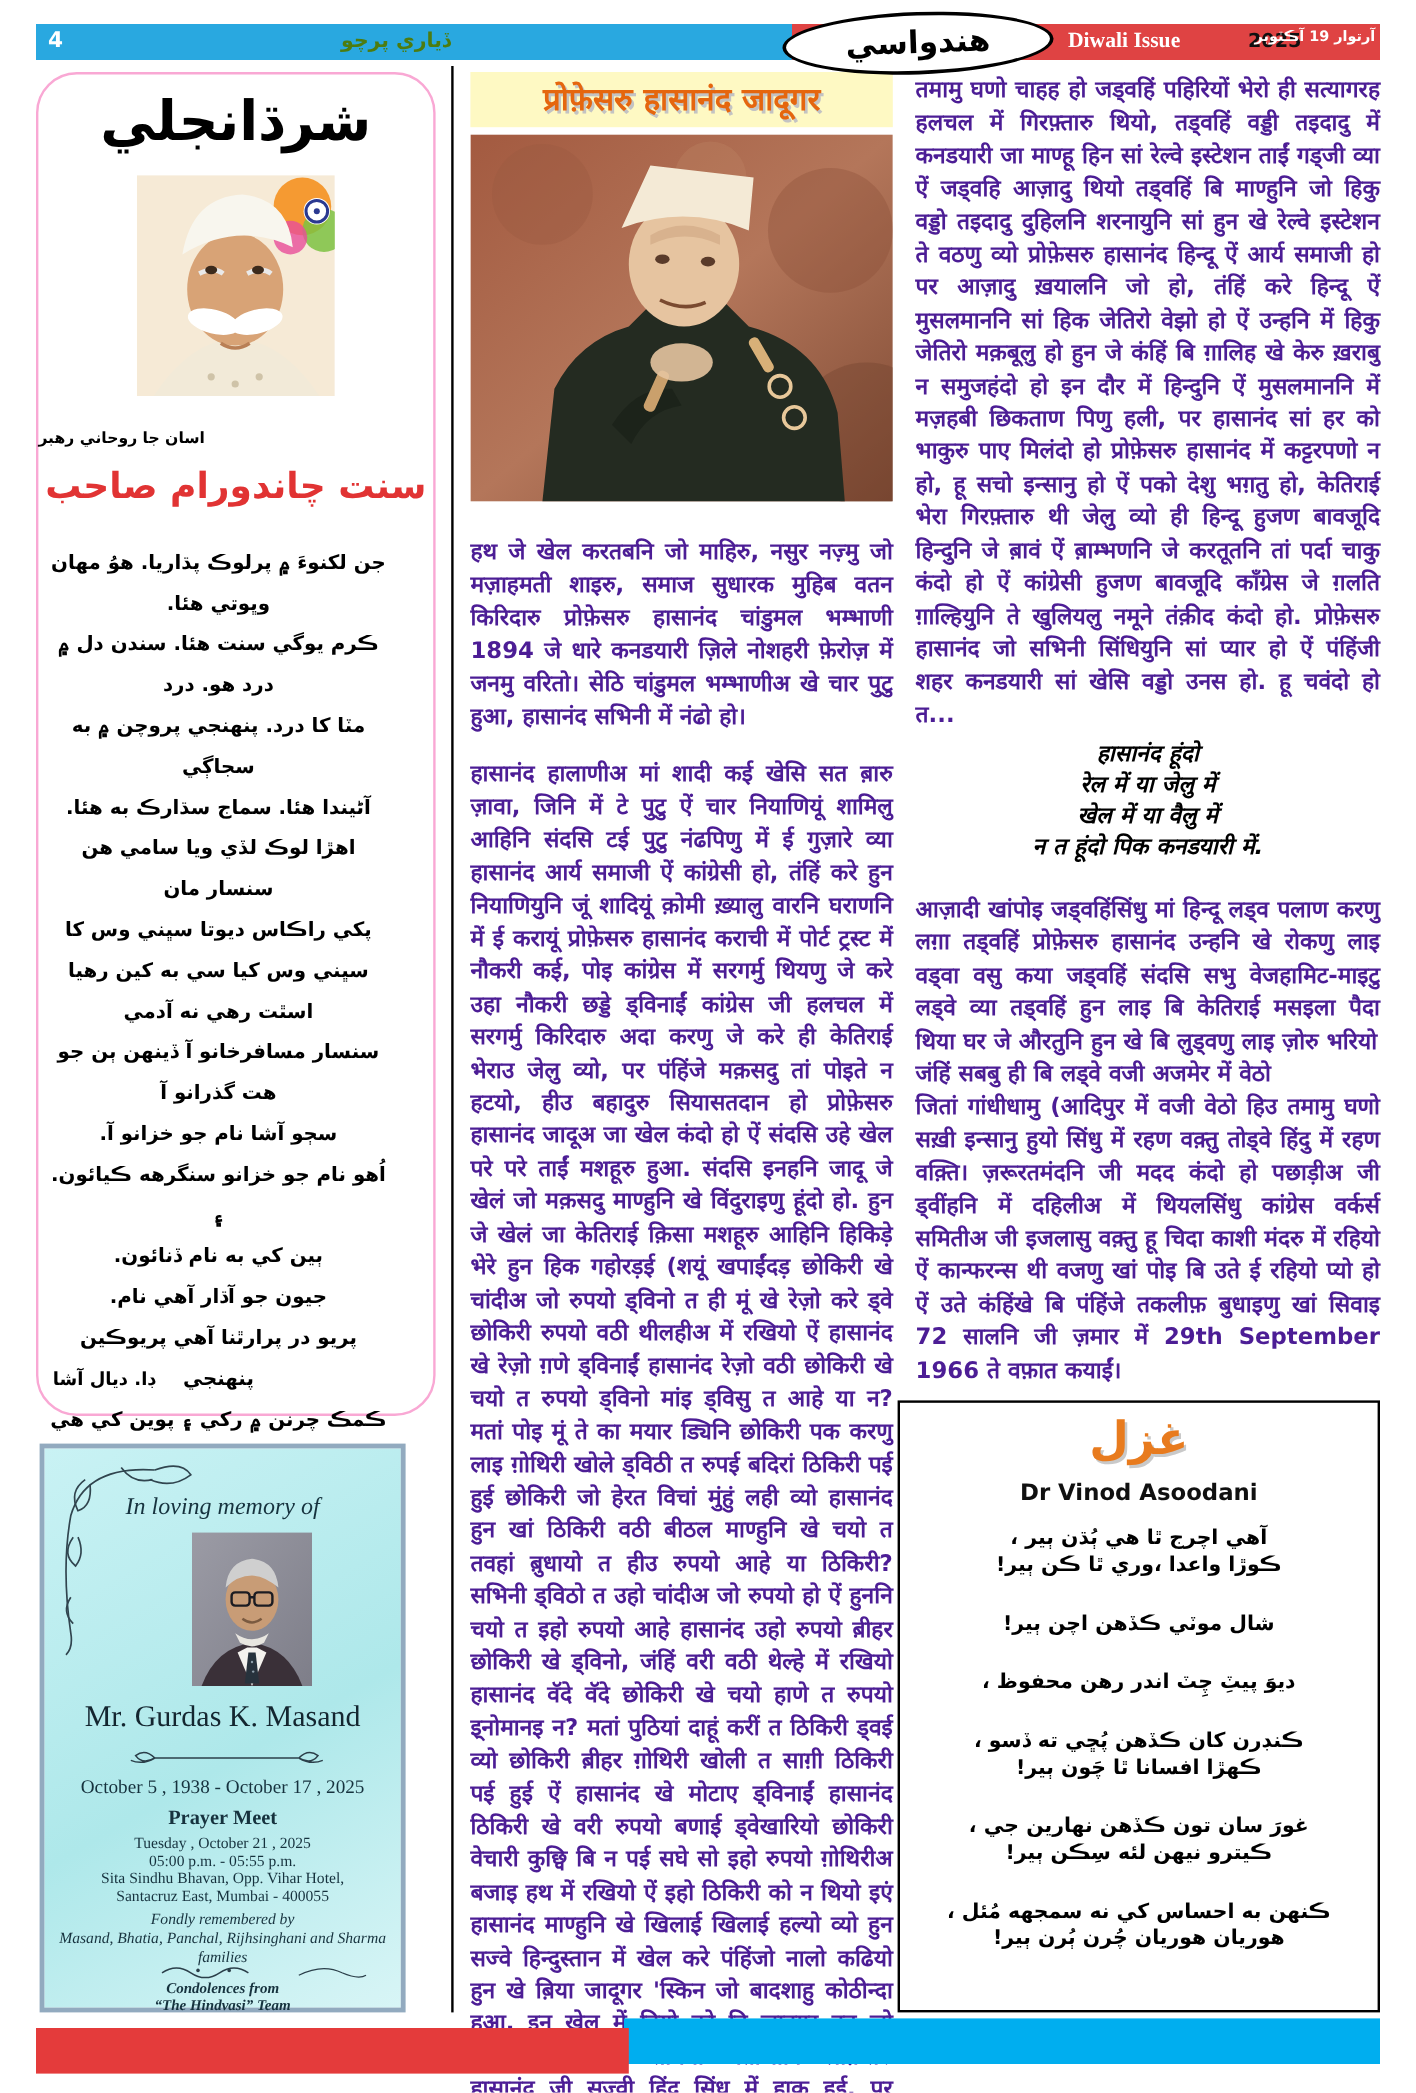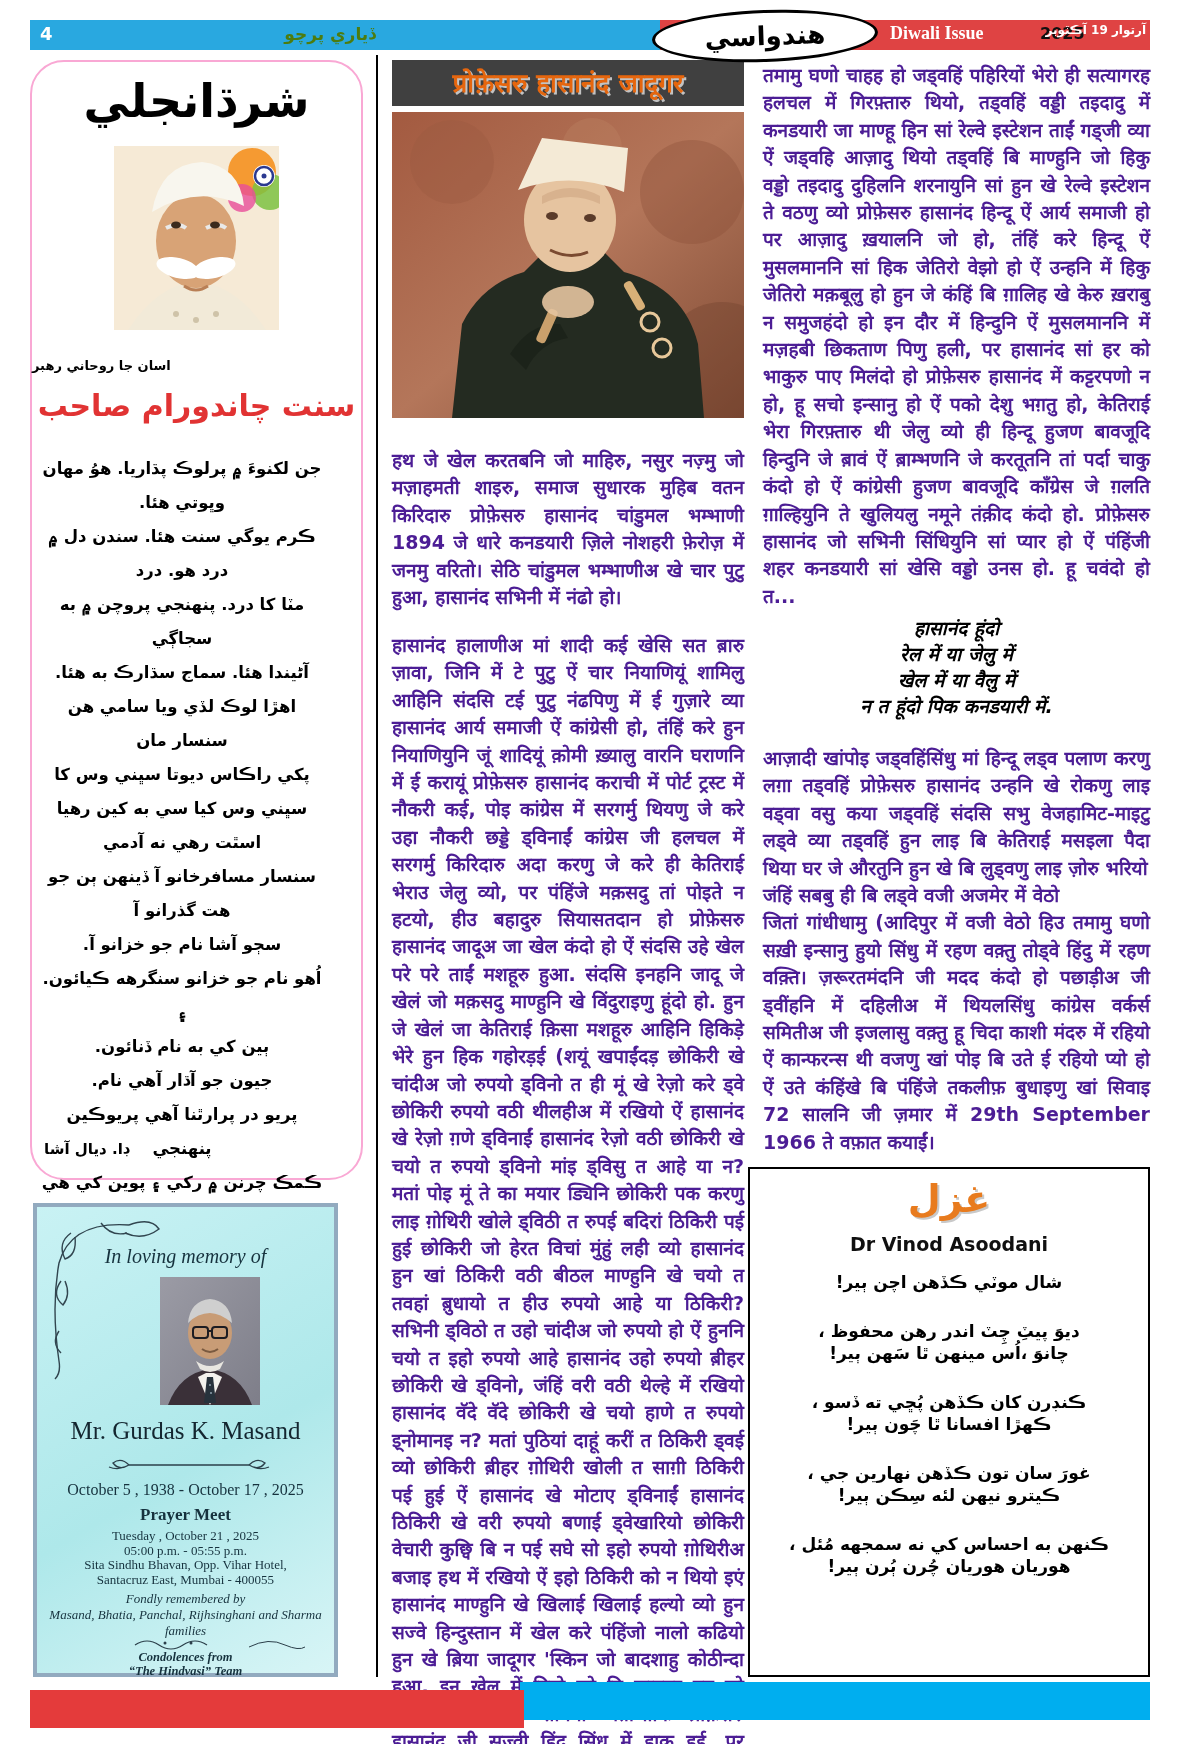--- a/index.html
+++ b/index.html
@@ -47,21 +47,21 @@
   .card-dates{left:0;top:274px;width:100%;text-align:center;font-size:16px;}
   .card-prayer{left:0;top:298px;width:100%;text-align:center;font-size:17px;font-weight:bold;}
   .card-details{left:0;top:322px;width:100%;text-align:center;font-size:13px;line-height:14.5px;}
   .card-remembered{left:0;top:384px;width:100%;text-align:center;font-size:13px;
     font-style:italic;line-height:16px;}
   .card-squiggle{left:92px;top:430px;}
   .card-condolences{left:0;top:444px;width:100%;text-align:center;font-size:12.5px;
     font-style:italic;font-weight:bold;line-height:13.5px;}
   
   .col2{left:392px;top:60px;width:352px;}
-  .headline{left:0;top:0;width:352px;background:#404040;text-align:center;padding:4px 0 6px 0;
+  .headline{left:0;top:0;width:352px;background:#fef9c3;text-align:center;padding:4px 0 6px 0;
     font-size:26px;font-weight:bold;color:#e5660e;text-shadow:2px 2px 0 #c3c3c3;
     white-space:nowrap;}
   .col2-photo{left:0;top:52px;width:352px;height:306px;}
   .devnag{font-size:19px;font-weight:600;line-height:27.4px;text-align:justify;color:#4c1d95;
     white-space:pre-line;}
   .col2-p1{left:0;top:387px;width:352px;}
   .col2-p2{left:0;top:572px;width:352px;}
   .col3-p1{left:763px;top:62px;width:387px;}
   .poem{left:763px;top:615px;width:387px;text-align:center;font-size:19px;font-weight:bold;
     font-style:italic;line-height:26px;}
@@ -270,25 +270,28 @@
   </div>
   <div class="abs col3-p2 devnag">आज़ादी खांपोइ जड्वहिंसिंधु मां हिन्दू लड्व पलाण करणु लग़ा तड्वहिं प्रोफ़ेसरु हासानंद उन्हनि खे रोकणु लाइ वड्वा वसु कया जड्वहिं संदसि सभु वेजहामिट-माइटु लड्वे व्या तड्वहिं हुन लाइ बि केतिराई मसइला पैदा थिया घर जे औरतुनि हुन खे बि लुड्वणु लाइ ज़ोरु भरियो
 जंहिं सबबु ही बि लड्वे वजी अजमेर में वेठो
 जितां गांधीधामु (आदिपुर में वजी वेठो हिउ तमामु घणो सख़ी इन्सानु हुयो सिंधु में रहण वक़्तु तोड्वे हिंदु में रहण वक़्ति। ज़रूरतमंदनि जी मदद कंदो हो पछाड़ीअ जी ड्वींहनि में दहिलीअ में थियलसिंधु कांग्रेस वर्कर्स समितीअ जी इजलासु वक़्तु हू चिदा काशी मंदरु में रहियो ऐं कान्फरन्स थी वजणु खां पोइ बि उते ई रहियो प्यो हो ऐं उते कंहिंखे बि पंहिंजे तकलीफ़ बुधाइणु खां सिवाइ 72 सालनि जी ज़मार में 29th September 1966 ते वफ़ात कयाईं।</div>
 
   <section class="abs ghazal-box">
     <div class="abs ghazal-title">غزل</div>
     <div class="abs ghazal-author">Dr Vinod Asoodani</div>
     <div class="abs ghazal-couplets">
       <div class="couplet">
+        <div>آهي اچرج ٿا هي ٻُڌن ٻير ،</div>
+        <div>ڪوڙا واعدا ،وري ٿا ڪن ٻير!</div>
+      </div>
+      <div class="couplet">
         <div>شال موٽي ڪڏهن اچن ٻير!</div>
       </div>
       <div class="couplet">
         <div>ديوَ پيٽِ چِٽ اندر رهن محفوظ ،</div>
-        <div>چانوَ ،اُس مينهن ٿا سَهن ٻير!</div>
       </div>
       <div class="couplet">
         <div>ڪنڊرن کان ڪڏهن پُڇي ته ڏسو ،</div>
         <div>ڪهڙا افسانا ٿا چَون ٻير!</div>
       </div>
       <div class="couplet">
         <div>غورَ سان تون ڪڏهن نهارين جي ،</div>
         <div>ڪيترو نيهن لئه سِڪن ٻير!</div>
       </div>
       <div class="couplet">

